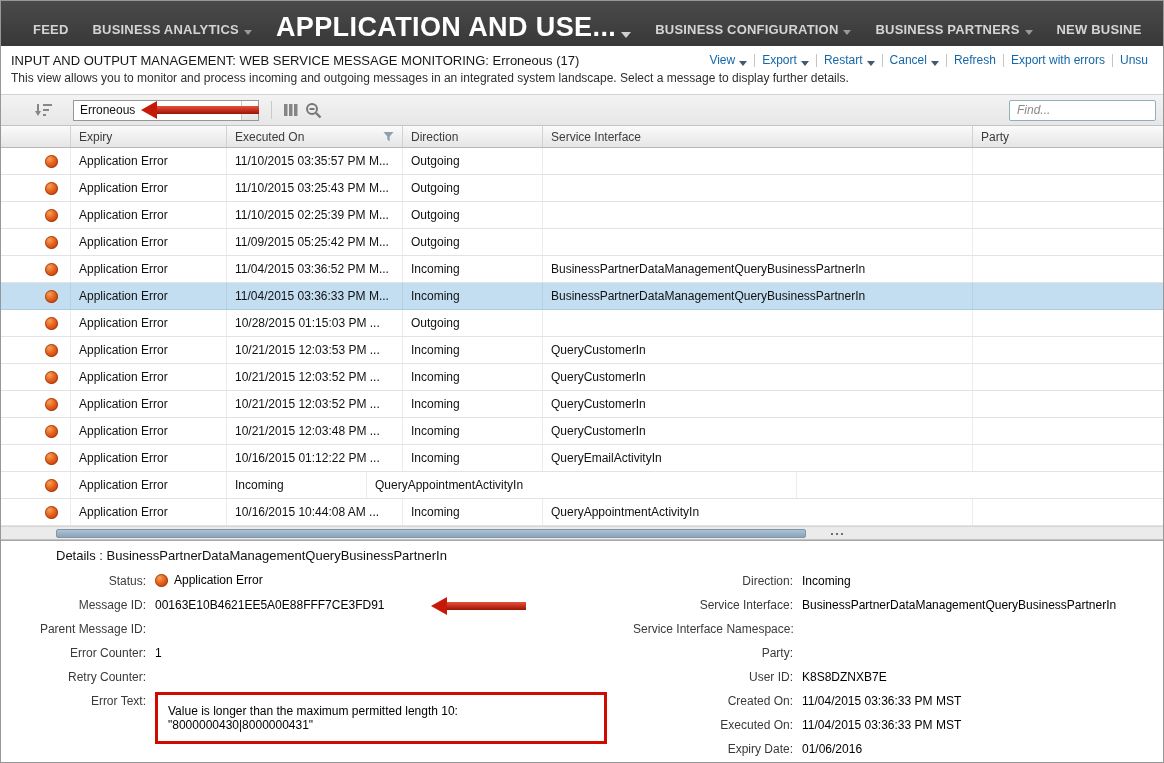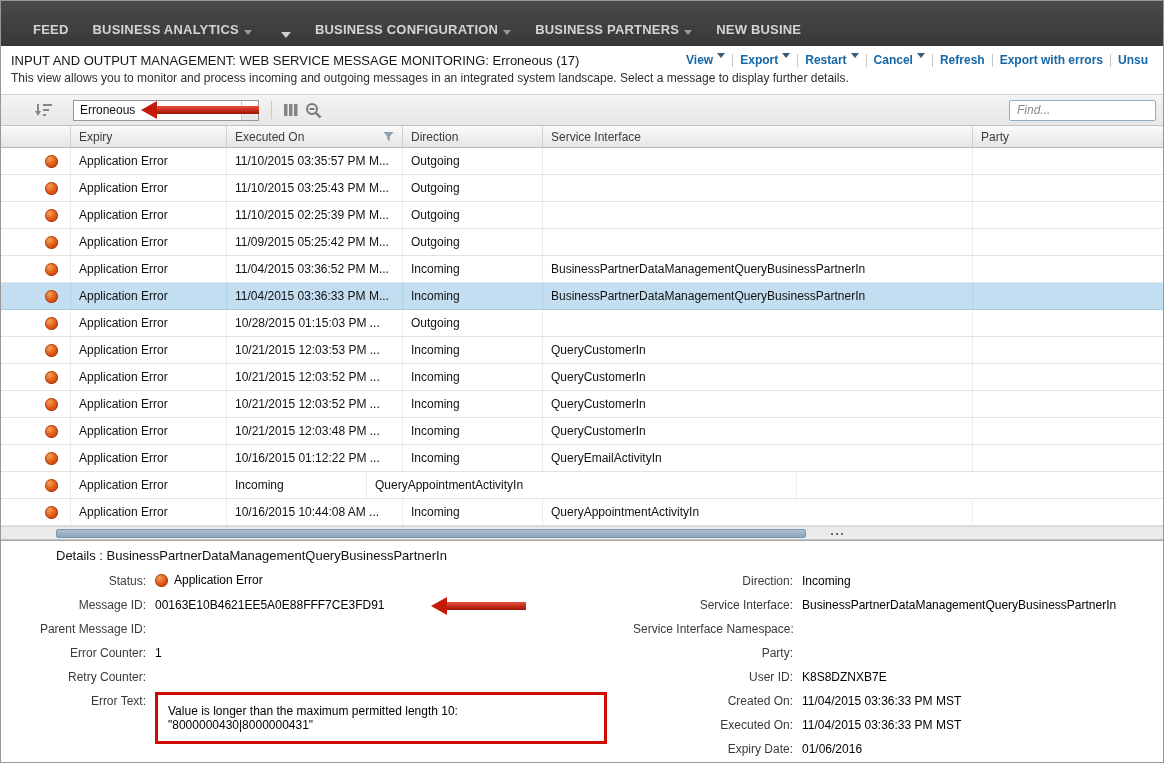--- a/index.html
+++ b/index.html
@@ -14,21 +14,21 @@
   .nav-item.active{padding-bottom:3px}
   .nav-item.active .lbl{color:#fff;font-size:27px;letter-spacing:.4px}
   .caret{width:0;height:0;border-left:4px solid transparent;border-right:4px solid transparent;border-top:5px solid #999;display:inline-block;margin:0 0 2px 5px}
   .nav-item.active .caret{border-left-width:5px;border-right-width:5px;border-top-width:6px;border-top-color:#cfcfcf;margin-bottom:5px}
 
   
   .page-head{height:48px;padding:7px 10px 0 10px;background:#fff}
   .title-row{display:flex;align-items:flex-start}
   .page-title{font-size:13px;font-weight:normal;color:#161616;white-space:nowrap;margin-right:18px}
   .actions{display:flex;align-items:center;margin-left:auto;white-space:nowrap;overflow:hidden;flex:0 1 auto}
-  .action-link{color:#1567a8;font-weight:bold;font-size:12px;display:flex;cursor:pointer;padding:0 5px}
+  .action-link{color:#1567a8;font-weight:normal;font-size:12px;display:flex;align-items:flex-end;cursor:pointer;padding:0 5px}
   .action-link .caret{border-top-color:#3d5a70;border-top-width:5px;margin:0 0 1px 4px}
   .action-sep{width:1px;height:13px;background:#c6c6c6;margin:1px 2px 0 2px;flex:0 0 auto}
   .subtitle{color:#2e2e2e;font-size:12px;margin-top:3px;white-space:nowrap;overflow:hidden}
 
   
   .toolbar{height:32px;background:linear-gradient(#f3f3f3,#e7e7e7);border-top:1px solid #d2d2d2;border-bottom:1px solid #c3c3c3;display:flex;align-items:center;padding:0 4px 0 32px}
   .tb-icon{width:22px;height:22px;display:flex;align-items:center;justify-content:center;cursor:pointer;flex:0 0 auto}
   .dropdown{width:186px;height:21px;background:#fff;border:1px solid #979797;display:flex;align-items:center;padding-left:6px;margin-left:18px;cursor:pointer}
   .dropdown .val{color:#111}
   .dd-caret{margin-left:auto;width:17px;height:19px;display:flex;align-items:center;justify-content:center;border-left:1px solid #c9c9c9;background:linear-gradient(#fdfdfd,#e4e4e4)}
@@ -87,20 +87,21 @@
 
   <nav class="topnav" id="topnav">
       <div class="nav-item">
         <span class="lbl">FEED</span>
       </div>
       <div class="nav-item">
         <span class="lbl">BUSINESS ANALYTICS</span>
         <span class="caret"></span>
       </div>
       <div class="nav-item active">
+        <span class="lbl">APPLICATION AND USE...</span>
         <span class="caret"></span>
       </div>
       <div class="nav-item">
         <span class="lbl">BUSINESS CONFIGURATION</span>
         <span class="caret"></span>
       </div>
       <div class="nav-item">
         <span class="lbl">BUSINESS PARTNERS</span>
         <span class="caret"></span>
       </div>

